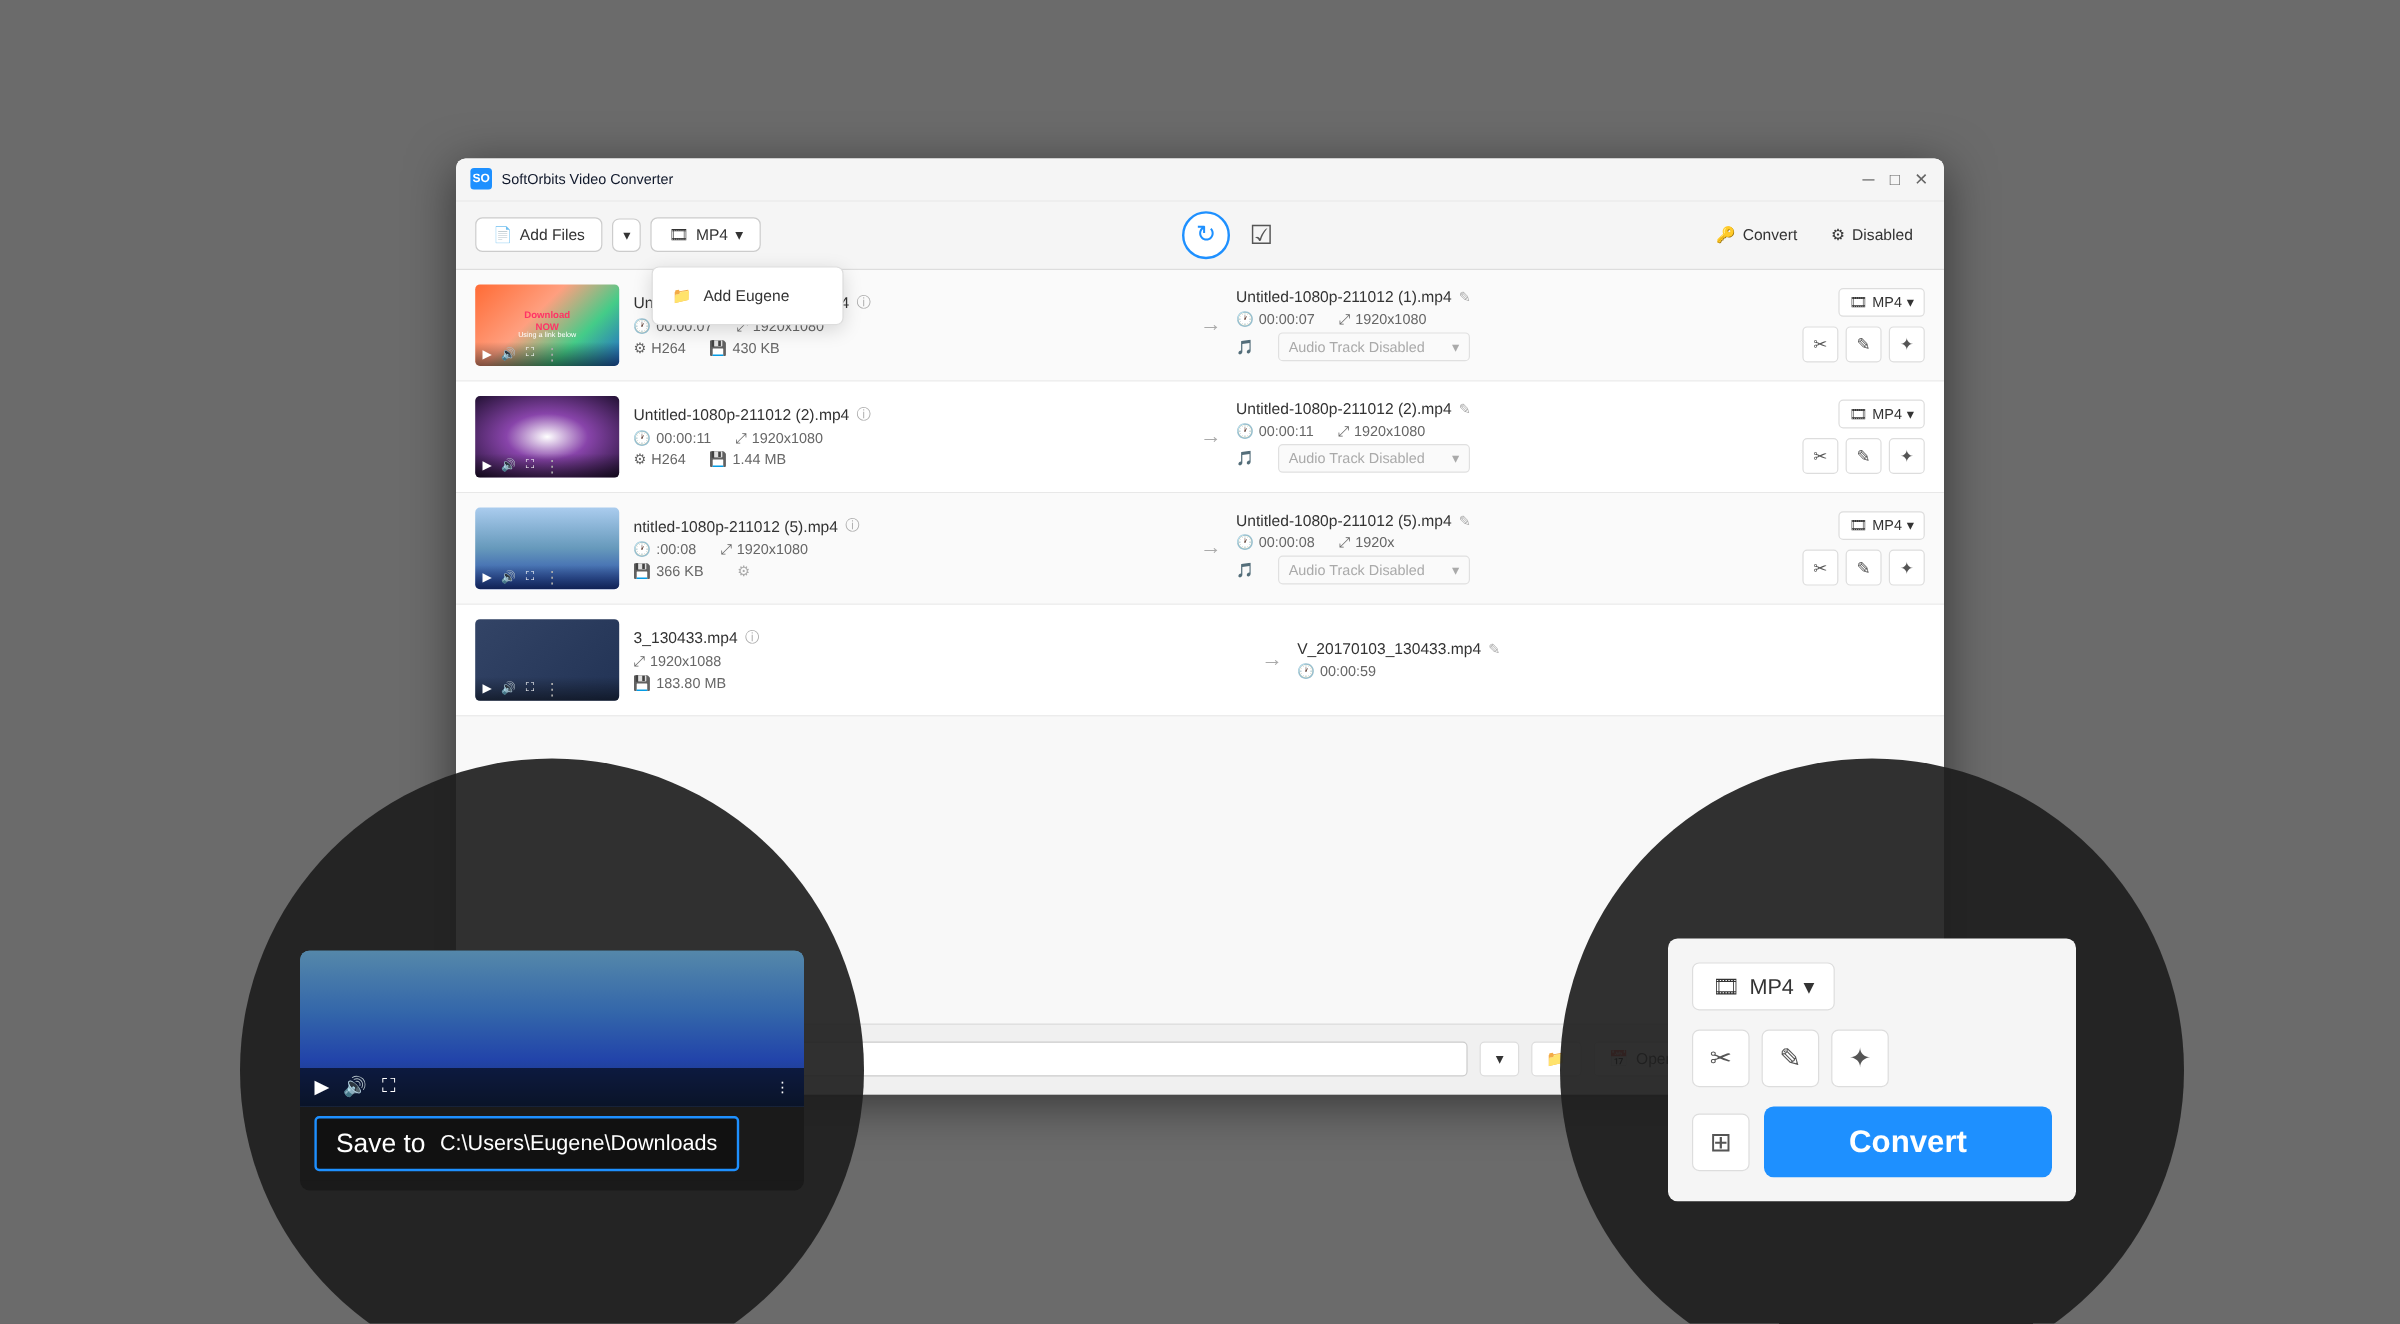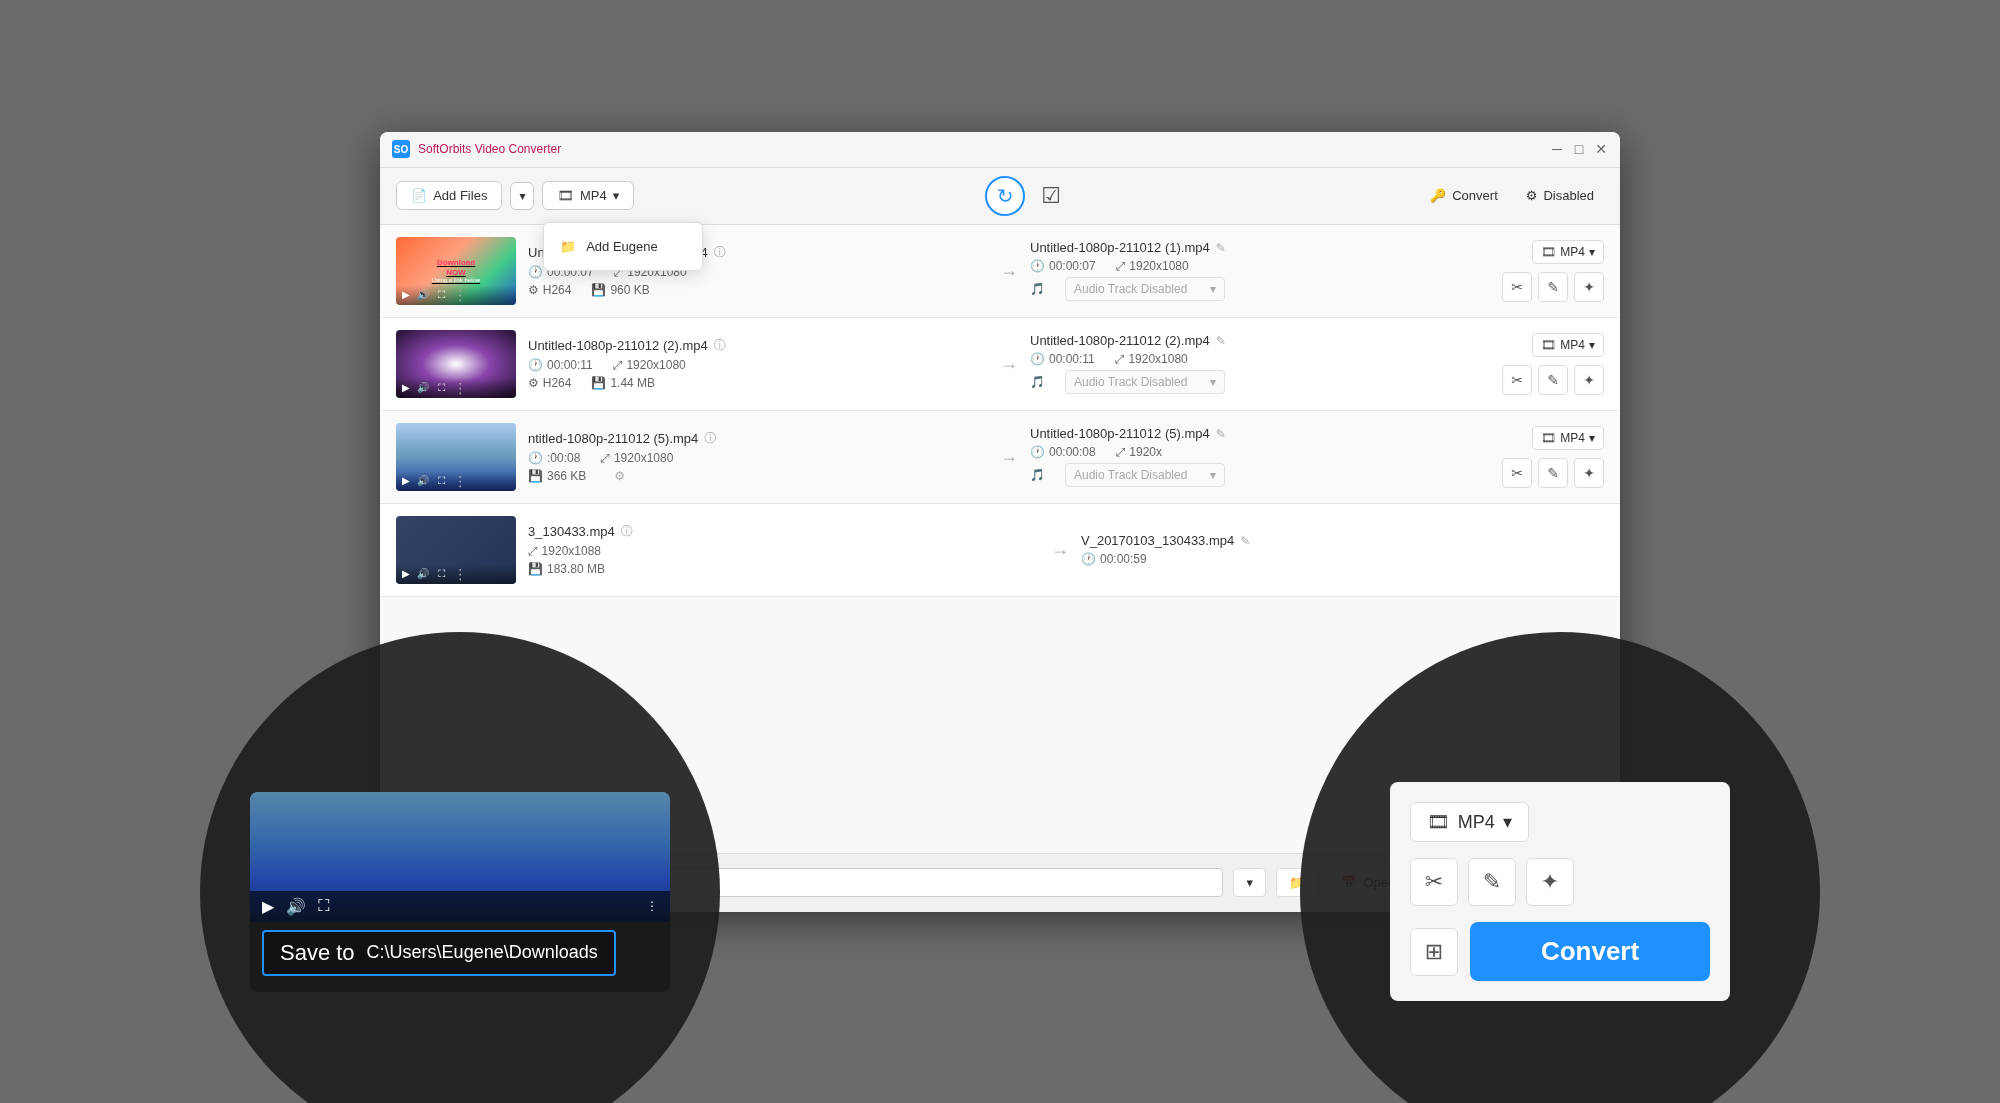--- a/index.html
+++ b/index.html
@@ -46,21 +46,21 @@
       display: flex;
       align-items: center;
       justify-content: center;
       font-size: 10px;
       color: white;
       font-weight: bold;
     }
 
     .title-bar-text {
       font-size: 12px;
-      color: #be185d;
+      color: #0f172a;
       flex: 1;
     }
 
     .title-bar-controls {
       display: flex;
       gap: 8px;
     }
 
     .title-btn {
       width: 14px;
@@ -209,21 +209,20 @@
       height: 68px;
       border-radius: 4px;
       overflow: hidden;
       flex-shrink: 0;
       position: relative;
       background: #222;
     }
 
     .thumb-1 {
       background: linear-gradient(135deg, #ff6b35 0%, #ff9f7f 40%, #44cc88 70%, #2266cc 100%);
-      text-decoration: underline;
     }
 
     .thumb-2 {
       background: radial-gradient(ellipse, #ffffff 0%, #8844aa 40%, #221133 100%);
     }
 
     .thumb-3 {
       background: linear-gradient(180deg, #aaccee 0%, #6699bb 50%, #2244aa 100%);
     }
 
@@ -682,21 +681,21 @@
               <span>1920x1080</span>
             </div>
         </div>
         <div class="info-row" style="margin-top:4px;">
           <div class="info-item">
               <span>⚙</span>
               <span>H264</span>
             </div>
           <div class="info-item">
               <span>💾</span>
-              <span>960 KB</span>
+              <span>430 KB</span>
             </div>
         </div>
       </div>
       <div class="arrow">→</div>
       <div class="output-info">
         <div class="output-name">
           <span>Untitled-1080p-211012 (1).mp4</span>
           <span class="edit-icon">✎</span>
         </div>
         <div class="info-row">

